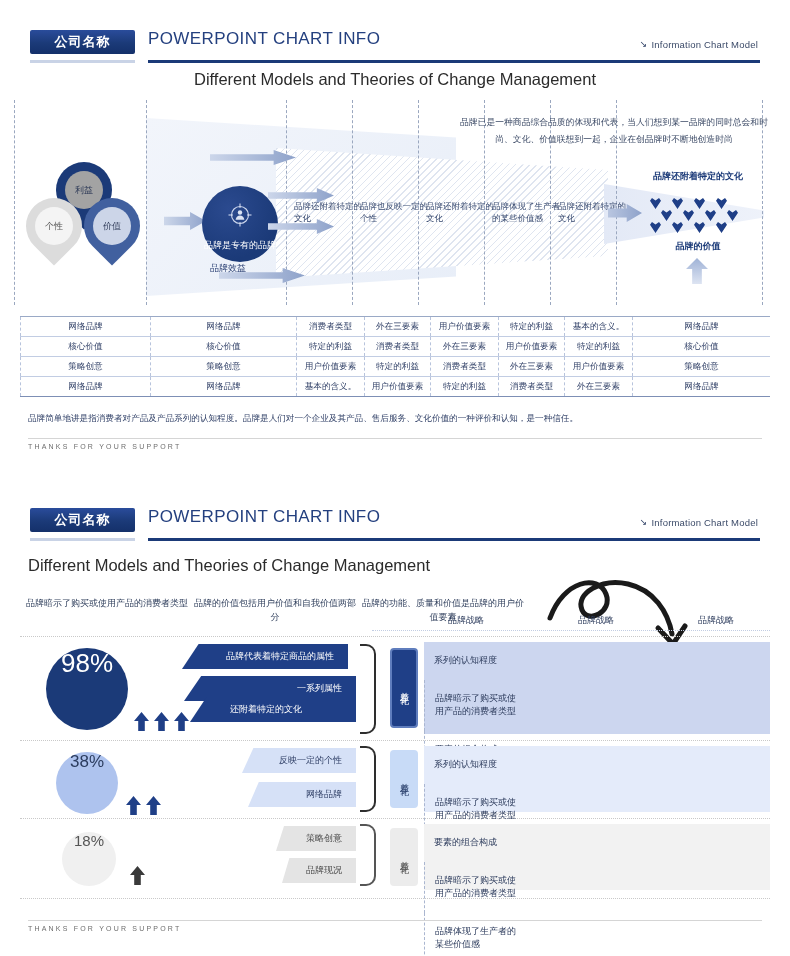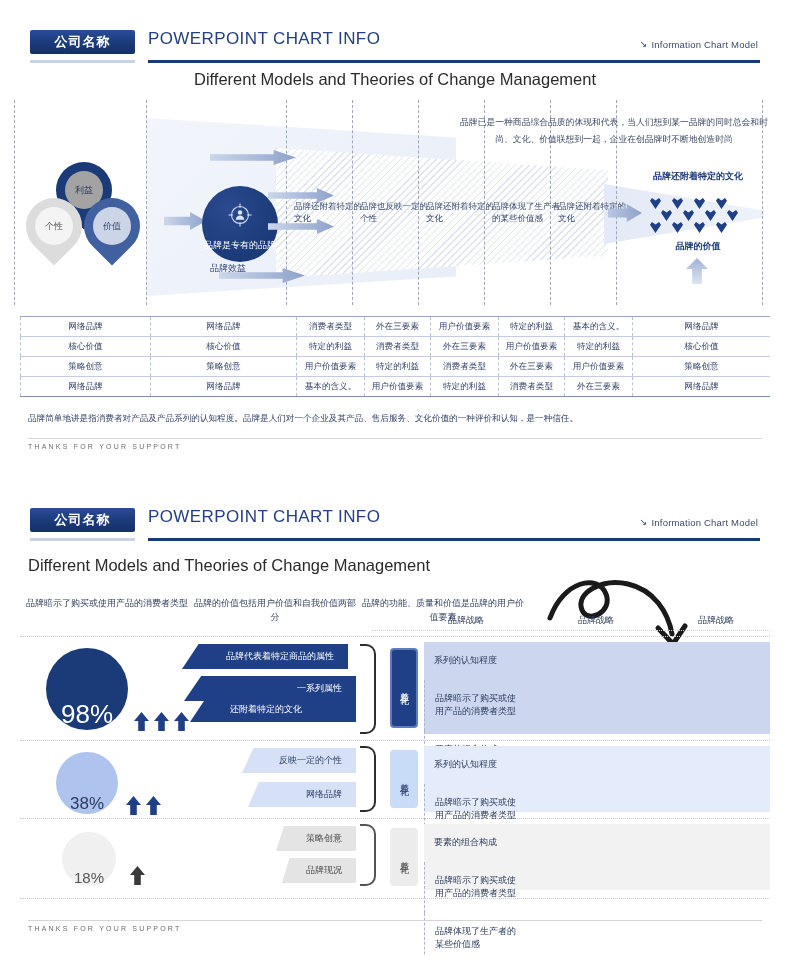--- a/index.html
+++ b/index.html
@@ -204,21 +204,21 @@
   .sub3 { left:358px; }
 
   .doodle { position:absolute; left:546px; top:94px; width:150px; height:86px; }
 
   
   .rows { position:absolute; left:20px; top:158px; width:750px; height:270px; }
   .rowline { position:absolute; left:0; width:750px; height:0; border-top:1px dotted #c9c9c9; }
 
   .ring {
     position:absolute; border-radius:50%;
-    display:flex; align-items:flex-end; justify-content:center;
+    display:flex; align-items:flex-start; justify-content:center;
   }
   .ring.r1 { left:26px; top:12px; width:82px; height:82px; background:#1b3a78; color:#fff; font-size:26px; }
   .ring.r2 { left:36px; top:116px; width:62px; height:62px; background:#aec3ee; color:#2b3c5e; font-size:17px; }
   .ring.r3 { left:42px; top:196px; width:54px; height:54px; background:#f0f0f0; color:#555; font-size:15px; }
 
   .ups { position:absolute; display:flex; gap:5px; }
   .up {
     width:15px; height:19px; background:#1f3f87;
     clip-path: polygon(50% 0, 100% 48%, 72% 48%, 72% 100%, 28% 100%, 28% 48%, 0 48%);
   }

